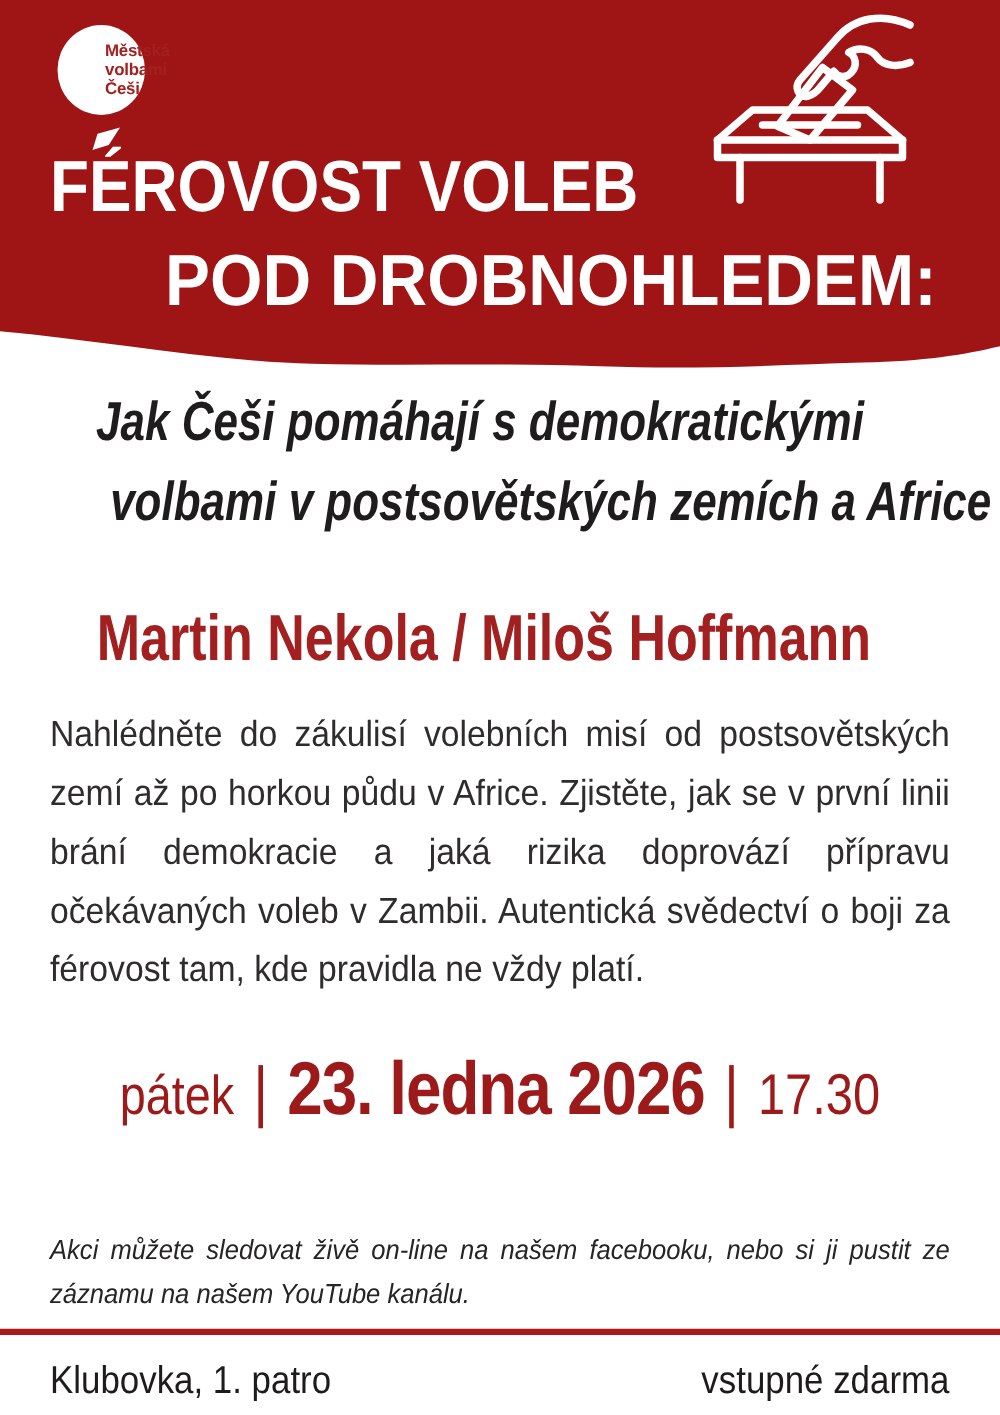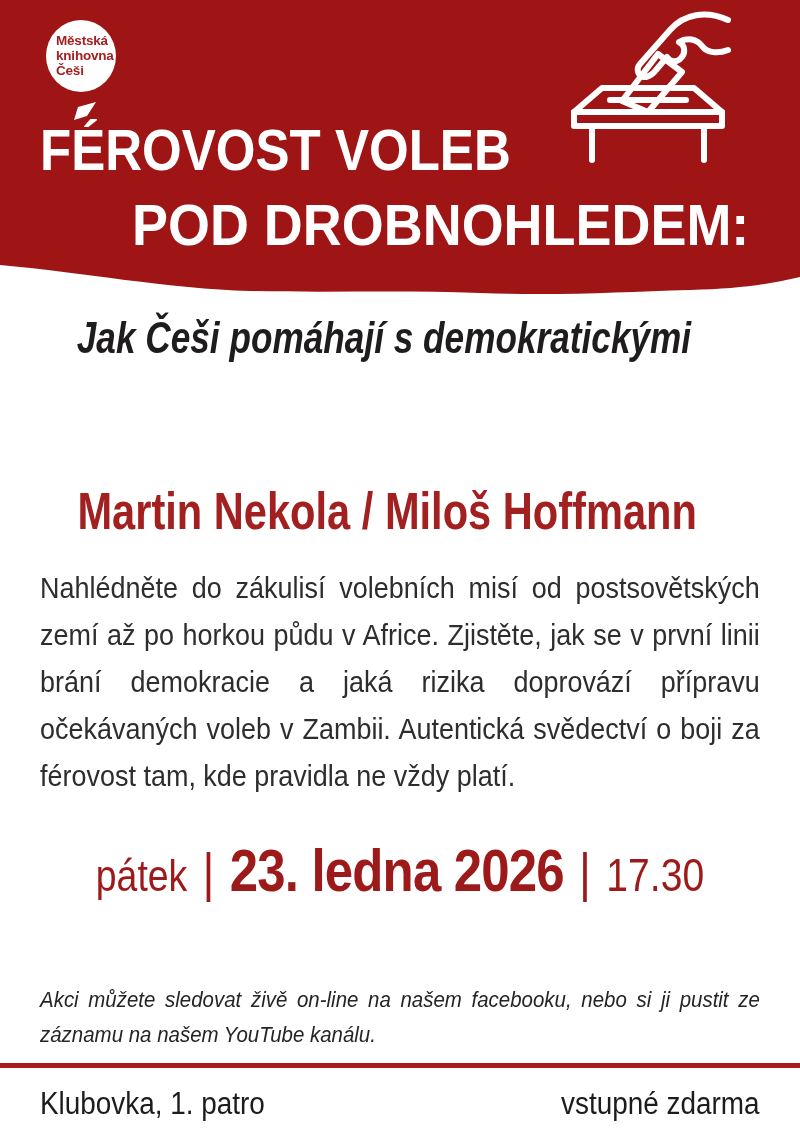--- a/index.html
+++ b/index.html
@@ -12,21 +12,21 @@
   }
   
   .header-wave{position:absolute;top:0;left:0;width:800px;height:310px;}
   .logo-circle{
     position:absolute;left:46px;top:20px;width:70px;height:72px;
     background:#fff;border-radius:50%;
     box-sizing:border-box;padding:13px 0 0 10px;
   }
   .logo-circle .logo-line{
     display:block;color:var(--accent-red,#A01518);
-    font-size:13.5px;font-weight:700;line-height:1.12;letter-spacing:-0.2px;
+    font-size:13.5px;font-weight:700;line-height:1.12;letter-spacing:-0.2px;margin-left:28px;
   }
   .logo-tail{position:absolute;left:70px;top:100px;}
   .ballot-icon{position:absolute;right:64px;top:6px;}
   .title-block{position:absolute;top:112px;left:0;width:716px;color:#fff;}
   .title-line{font-size:58px;font-weight:700;white-space:nowrap;line-height:1.3;}
   .title-line.l1{margin-left:40px;transform:scaleX(.88);transform-origin:left;}
   .title-line.l2{margin-left:132px;transform:scaleX(.93);transform-origin:left;}
   
   .subtitle{position:absolute;top:306px;left:0;width:687px;text-align:center;color:#1E1C1C;}
   .subtitle .sub-line{
@@ -82,21 +82,21 @@
 <body>
 
 <div class="poster">
 
   <svg class="header-wave" viewBox="0 0 800 310" preserveAspectRatio="none">
     <path fill="var(--header-red,#9F1516)" d="M0,0 H800 V277 C770,284 740,289 690,290 C620,292 560,296 480,293 C400,290 330,293 250,291 C170,289 80,272 0,265 Z"></path>
   </svg>
 
   <div class="logo-circle">
     <span class="logo-line">Městská</span>
-    <span class="logo-line">knihovna</span>
+    <span class="logo-line">volbami</span>
     <span class="logo-line">Češi</span>
   </div>
   <svg class="logo-tail" width="30" height="24">
     <polygon points="4,20 8,7 26,2 17,16" fill="#fff"></polygon>
   </svg>
 
   <svg class="ballot-icon" width="176" height="162" viewBox="0 0 176 162">
     <g stroke="#fff" stroke-width="6" fill="none" stroke-linecap="round" stroke-linejoin="round">
       <path d="M168,14 C146,4 124,8 110,24 L80,58 C75,64 79,72 86,71 C90,70 93,68 96,64 L107,51 C110,56 117,57 121,52 C126,47 125,39 119,36 C127,31 137,33 142,40 C147,47 158,48 168,44"></path>
       <path d="M62,95 L98,48 L122,66 L88,106 Z"></path>
@@ -108,20 +108,21 @@
     </g>
   </svg>
 
   <div class="title-block">
     <div class="title-line l1">FÉROVOST VOLEB</div>
     <div class="title-line l2">POD DROBNOHLEDEM:</div>
   </div>
 
   <div class="subtitle">
     <div><span class="sub-line">Jak Češi pomáhají s demokratickými</span></div>
+    <div><span class="sub-line">volbami v postsovětských zemích a Africe</span></div>
   </div>
 
   <div class="speakers">
     <span class="names">Martin Nekola / Miloš Hoffmann</span>
   </div>
 
   <div class="body-text">
     <div class="body-line">Nahlédněte do zákulisí volebních misí od postsovětských</div>
     <div class="body-line">zemí až po horkou půdu v Africe. Zjistěte, jak se v první linii</div>
     <div class="body-line">brání demokracie a jaká rizika doprovází přípravu</div>

